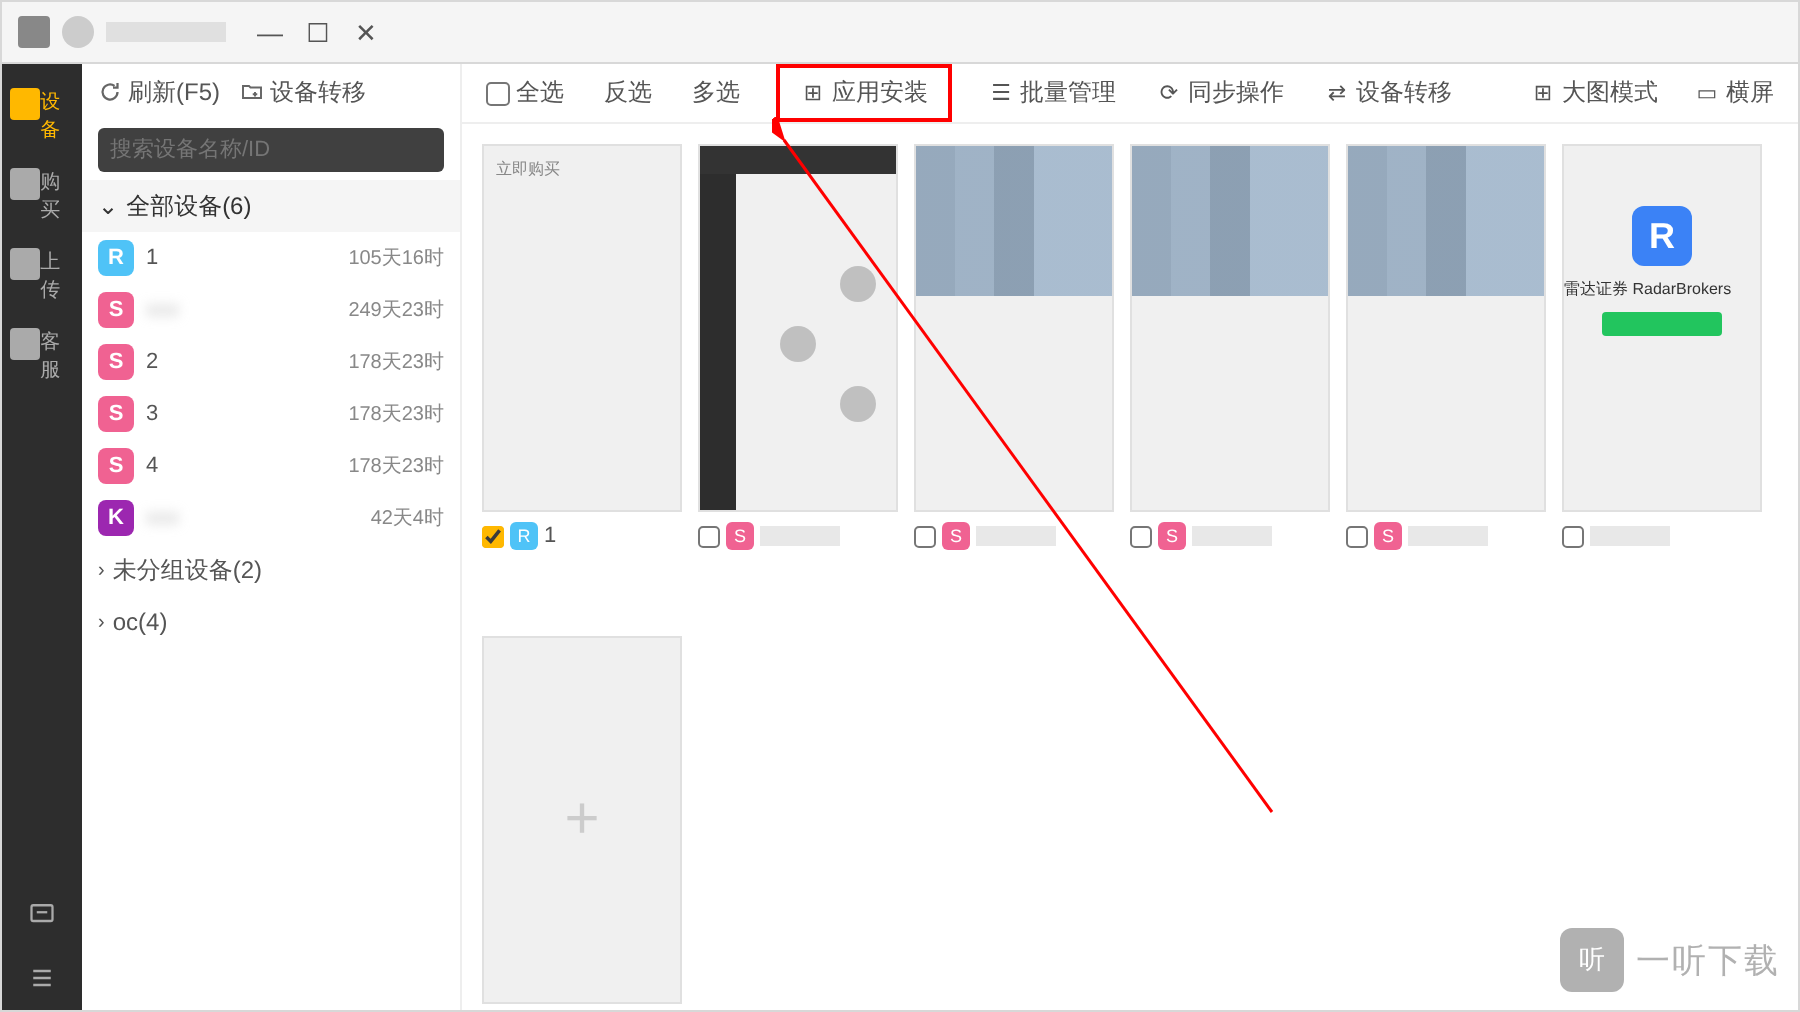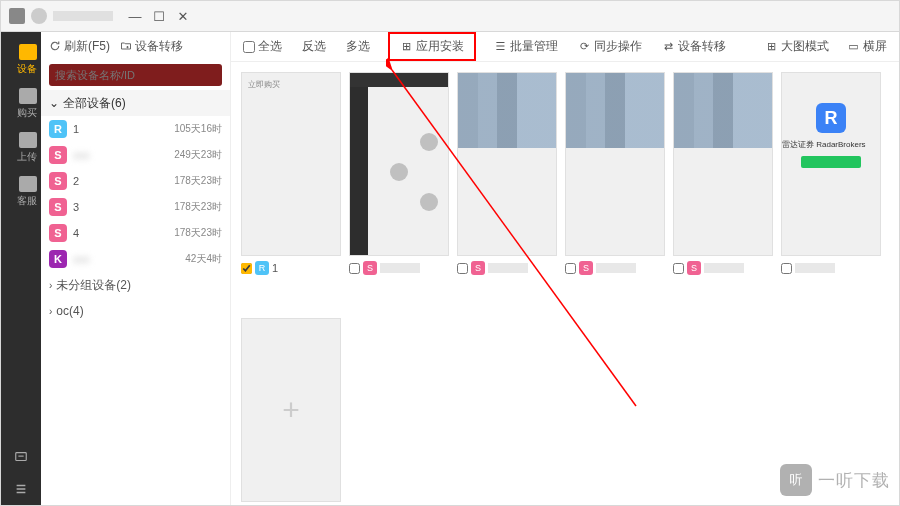--- a/index.html
+++ b/index.html
@@ -10,33 +10,33 @@
 .titlebar .app-icon { width: 16px; height: 16px; background: #888; border-radius: 2px; margin-right: 6px; }
 .titlebar .title { font-size: 12px; color: #333; flex: 1; }
 .titlebar .user-avatar { width: 16px; height: 16px; background: #ccc; border-radius: 50%; margin-right: 6px; }
 .titlebar .user-name { width: 60px; height: 10px; background: #e0e0e0; margin-right: 10px; }
 .titlebar .win-btn { width: 24px; height: 24px; display: flex; align-items: center; justify-content: center; color: #555; font-size: 13px; }
 
 .app-body { display: flex; height: 474px; border-left: 1px solid #d8d8d8; border-right: 1px solid #d8d8d8; border-bottom: 1px solid #d8d8d8; }
 
 
 .dark-side { width: 40px; background: #2d2d2d; display: flex; flex-direction: column; align-items: center; padding-top: 6px; }
-.dark-side .nav-item { width: 32px; padding: 6px 0; display: flex; flex-direction: column; align-items: flex-end; color: #aaa; font-size: 10px; }
+.dark-side .nav-item { width: 32px; padding: 6px 0; display: flex; flex-direction: row; align-items: flex-start; color: #aaa; font-size: 10px; }
 .dark-side .nav-item.active { color: #ffb800; }
 .dark-side .nav-item.active .nav-ico { background: #ffb800; }
 .dark-side .nav-ico { width: 18px; height: 16px; background: #aaa; mask-size: contain; border-radius: 2px; margin-bottom: 2px; }
 .dark-side .spacer { flex: 1; }
 .dark-side .bottom-ico { width: 16px; height: 16px; margin: 8px 0; color: #aaa; display: flex; align-items: center; justify-content: center; font-size: 14px; }
 
 
 .device-panel { width: 190px; background: #fff; display: flex; flex-direction: column; border-right: 1px solid #eee; }
 .panel-top { height: 28px; display: flex; align-items: center; gap: 10px; padding: 0 8px; font-size: 12px; color: #555; }
 .panel-top .top-btn { display: flex; align-items: center; gap: 3px; }
 .panel-top .ico { width: 12px; height: 12px; display: inline-block; }
-.search-box { margin: 4px 8px; height: 22px; background: #7f1d1d; border-radius: 3px; padding: 0 6px; display: flex; align-items: center; }
+.search-box { margin: 4px 8px; height: 22px; background: #404040; border-radius: 3px; padding: 0 6px; display: flex; align-items: center; }
 .search-box input { border: none; background: transparent; font-size: 11px; width: 100%; outline: none; color: #999; }
 .group-header { height: 26px; background: #f5f5f5; display: flex; align-items: center; padding: 0 8px; font-size: 12px; color: #333; gap: 4px; }
 .device-row { height: 26px; display: flex; align-items: center; padding: 0 8px; font-size: 11px; color: #555; }
 .device-row .dev-ico { width: 18px; height: 18px; border-radius: 4px; margin-right: 6px; display: flex; align-items: center; justify-content: center; color: #fff; font-size: 11px; font-weight: bold; }
 .dev-ico.blue { background: #4fc3f7; }
 .dev-ico.pink { background: #f06292; }
 .dev-ico.purple { background: #9c27b0; }
 .device-row .dev-name { flex: 1; }
 .device-row .dev-name.blur { filter: blur(3px); color: #bbb; }
 .device-row .dev-time { font-size: 10px; color: #888; }

